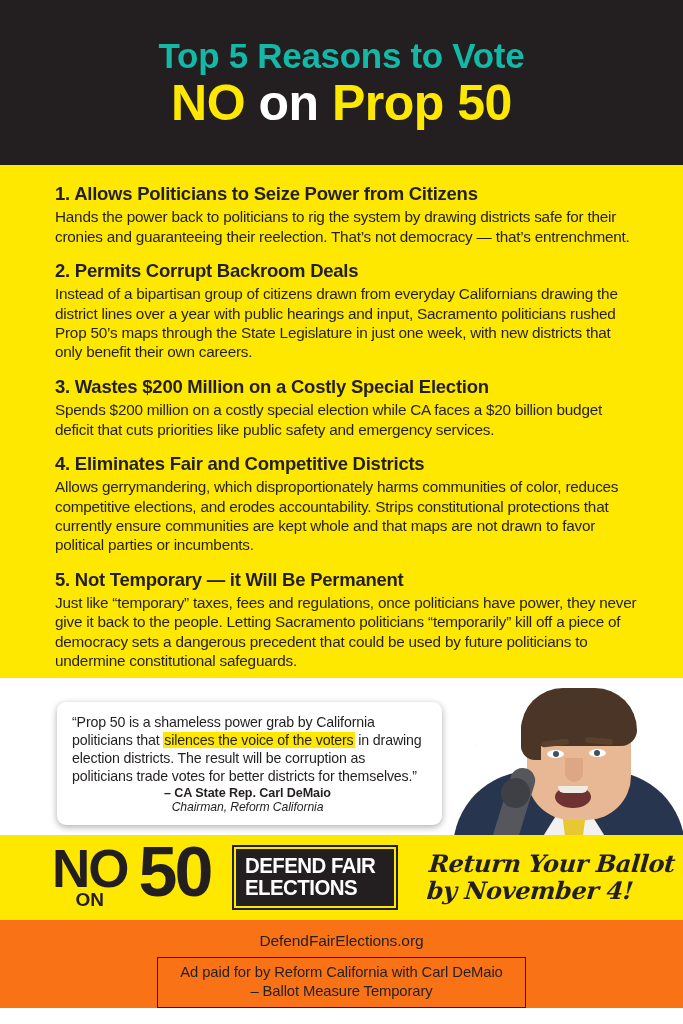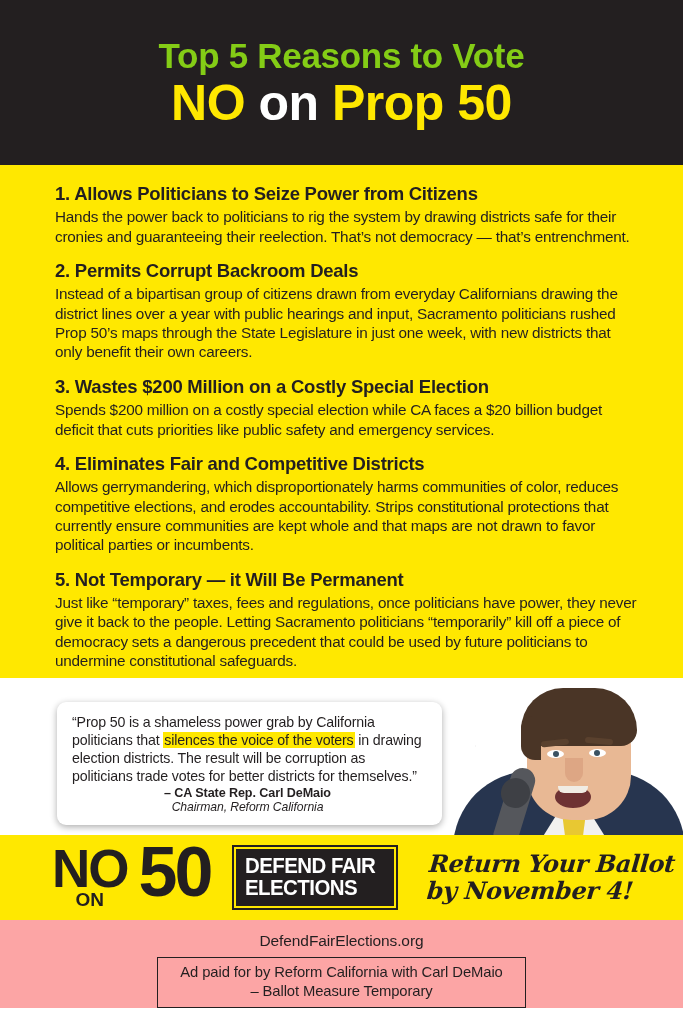--- a/index.html
+++ b/index.html
@@ -21,21 +21,21 @@
   }
 
   
   .header {
     background: #231f20;
     height: 165px;
     padding-top: 38px;
     text-align: center;
   }
   .header-line1 {
-    color: #84cc16;
+    color: #14b8a6;
     font-size: 35px;
     font-weight: bold;
     letter-spacing: -0.3px;
     line-height: 1.05;
     white-space: nowrap;
   }
   .header-line2 {
     font-size: 50px;
     font-weight: bold;
     line-height: 1.08;
@@ -370,21 +370,21 @@
     font-weight: bold;
     font-size: 24px;
     line-height: 1.12;
     letter-spacing: -0.4px;
     transform: skewX(-5deg);
     white-space: nowrap;
   }
 
   
   .footer {
-    background: #fca5a5;
+    background: #f97316;
     text-align: center;
     padding-top: 12px;
   }
   .site-url {
     font-size: 15.5px;
     color: #231f20;
     letter-spacing: -0.1px;
   }
   .disclaimer {
     display: inline-block;

